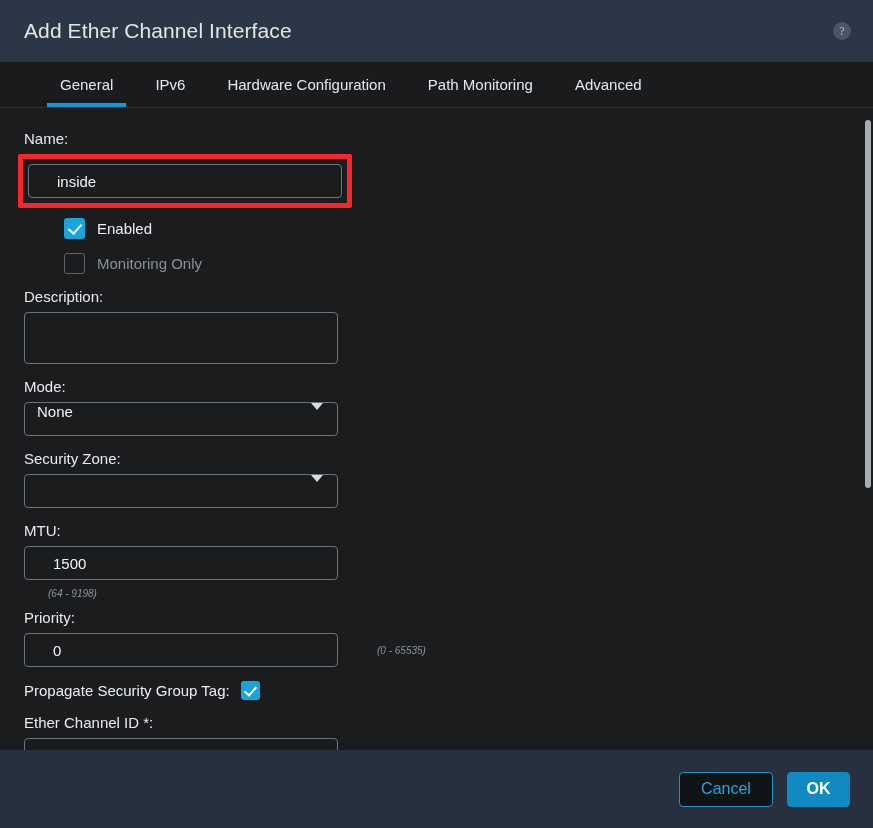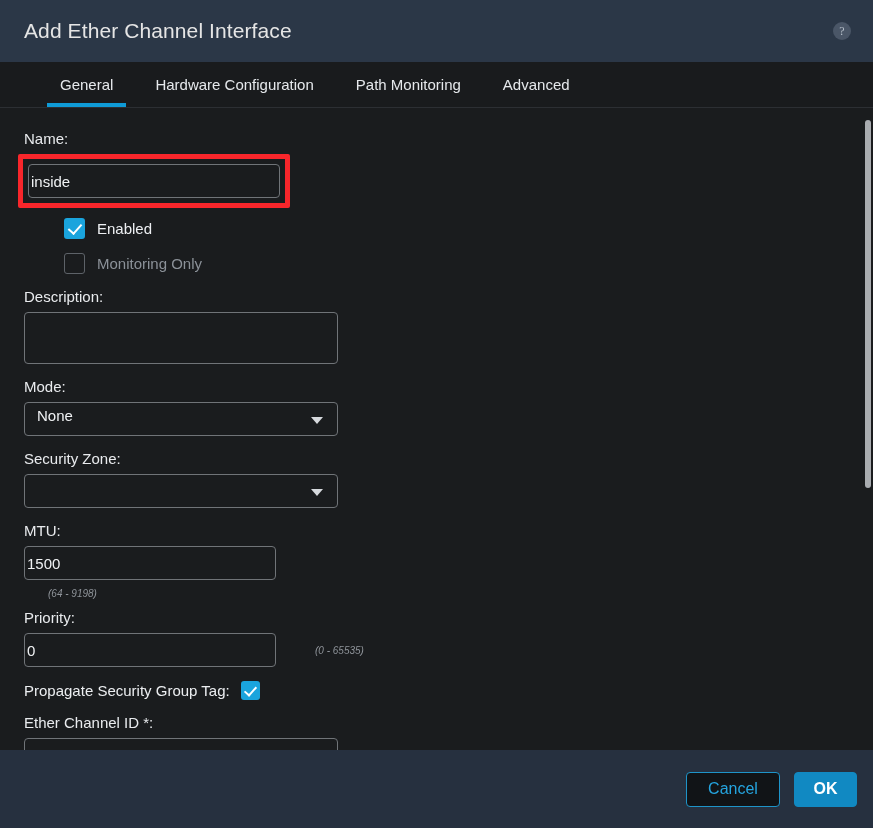--- a/index.html
+++ b/index.html
@@ -95,52 +95,52 @@
   }
 
   .label {
     font-size: 15px;
     color: #e9ebee;
     margin-bottom: 7px;
     display: block;
   }
 
   .field {
-    width: 252px;
+    width: 314px;
     height: 34px;
     background: #1a1c1e;
     border: 1px solid #707478;
     border-radius: 4px;
     color: #f0f2f4;
     font-size: 15px;
     font-family: "Liberation Sans", sans-serif;
-    padding: 0 2px;
+    padding: 0 28px;
     outline: none;
     display: flex;
     align-items: center;
   }
   .textarea {
     width: 314px;
     height: 52px;
     background: #1a1c1e;
     border: 1px solid #707478;
     border-radius: 4px;
   }
 
   .select {
     width: 314px;
     height: 34px;
     background: #1a1c1e;
     border: 1px solid #707478;
     border-radius: 4px;
     color: #f0f2f4;
     font-size: 15px;
-    padding: 11px 12px;
-    display: flex;
-    align-items: flex-end;
+    padding: 0 12px;
+    display: flex;
+    align-items: flex-start;
     justify-content: space-between;
     cursor: pointer;
   }
   .caret {
     width: 0; height: 0;
     border-left: 6px solid transparent;
     border-right: 6px solid transparent;
     border-top: 7px solid #d6d9dd;
     margin-right: 2px;
   }
@@ -242,21 +242,21 @@
   }
 
   
   .footer {
     height: 78px;
     background: #26303f;
     flex: 0 0 auto;
     display: flex;
     align-items: center;
     justify-content: flex-end;
-    padding-right: 16px;
+    padding-right: 23px;
     gap: 14px;
   }
   .btn {
     height: 35px;
     min-width: 94px;
     border-radius: 4px;
     font-size: 16px;
     font-family: "Liberation Sans", sans-serif;
     cursor: pointer;
     display: flex;
@@ -284,20 +284,23 @@
   <div class="titlebar">
     <div class="titlebar-title">Add Ether Channel Interface</div>
     <div class="help-icon">?</div>
   </div>
 
   <div class="tabbar">
     <div class="tab active">
         <span>General</span>
       </div>
     <div class="tab">
+        <span>IPv6</span>
+      </div>
+    <div class="tab">
         <span>Hardware Configuration</span>
       </div>
     <div class="tab">
         <span>Path Monitoring</span>
       </div>
     <div class="tab">
         <span>Advanced</span>
       </div>
   </div>
 

